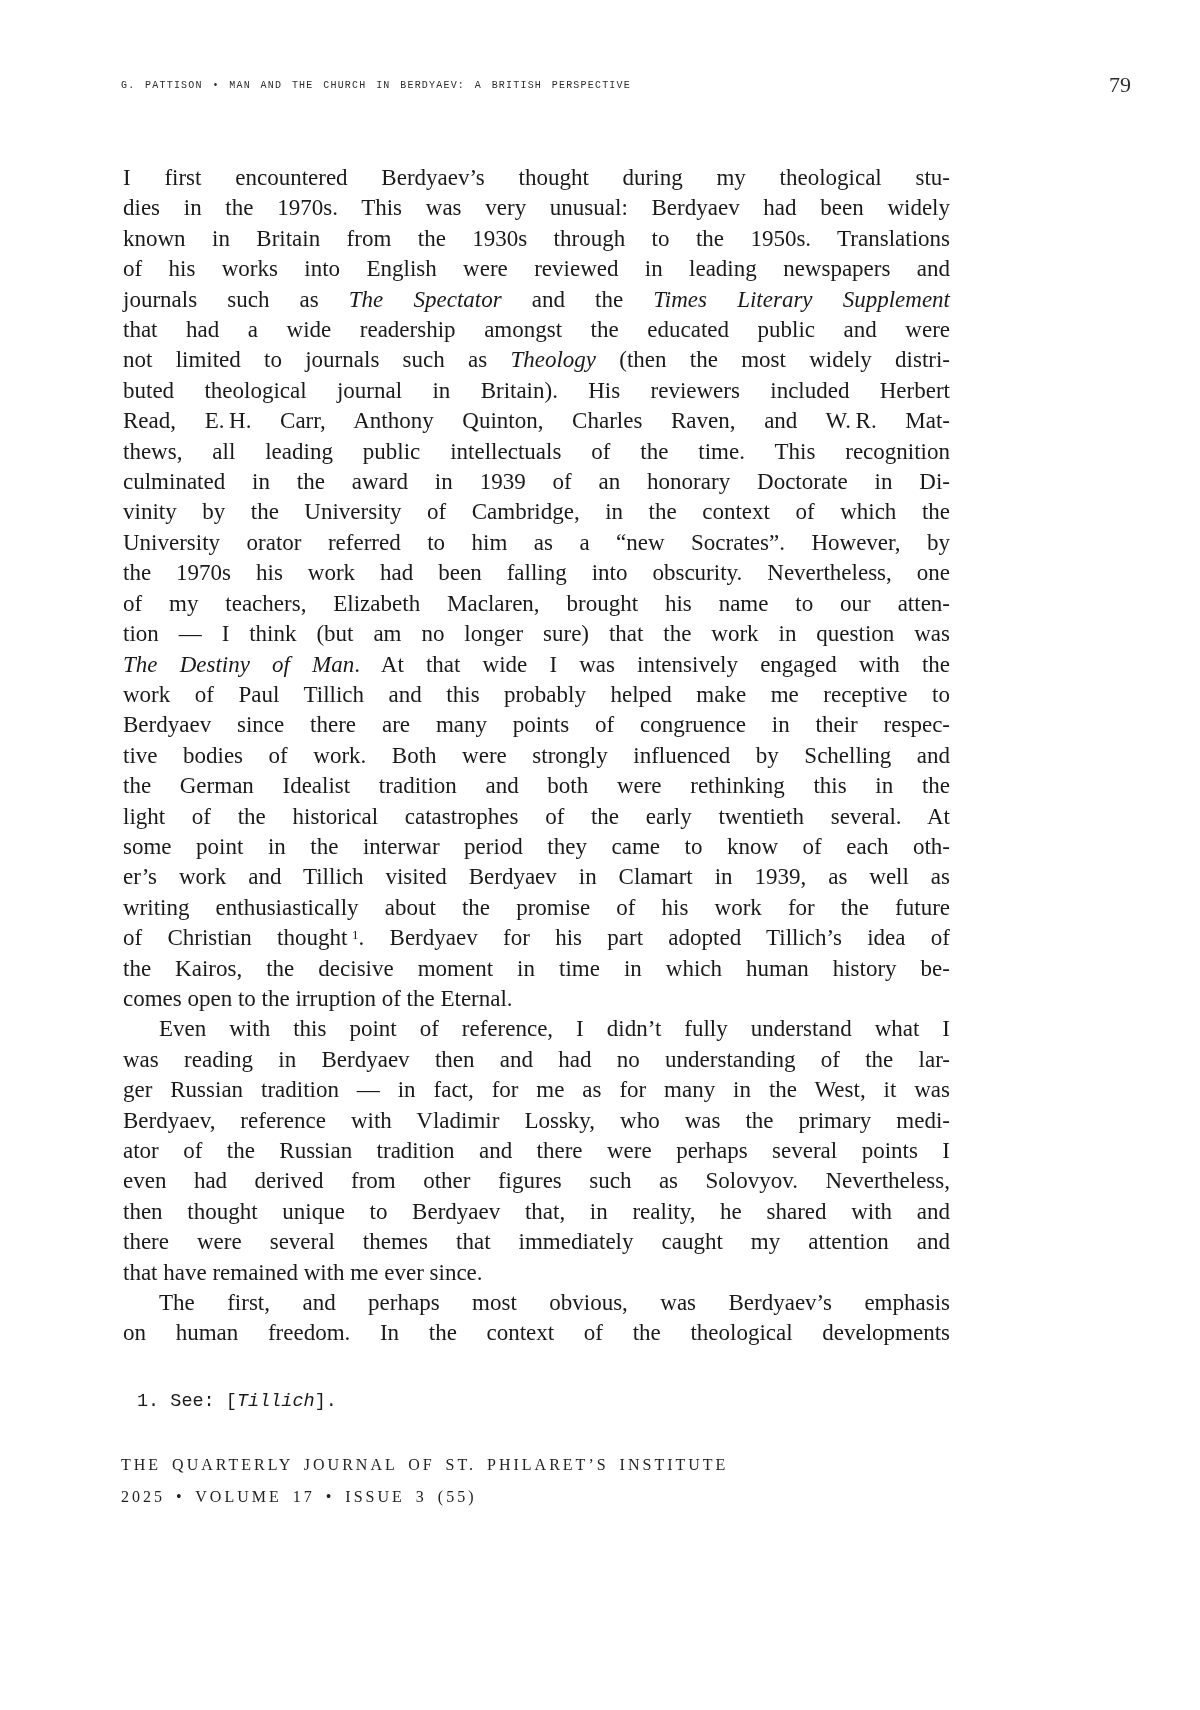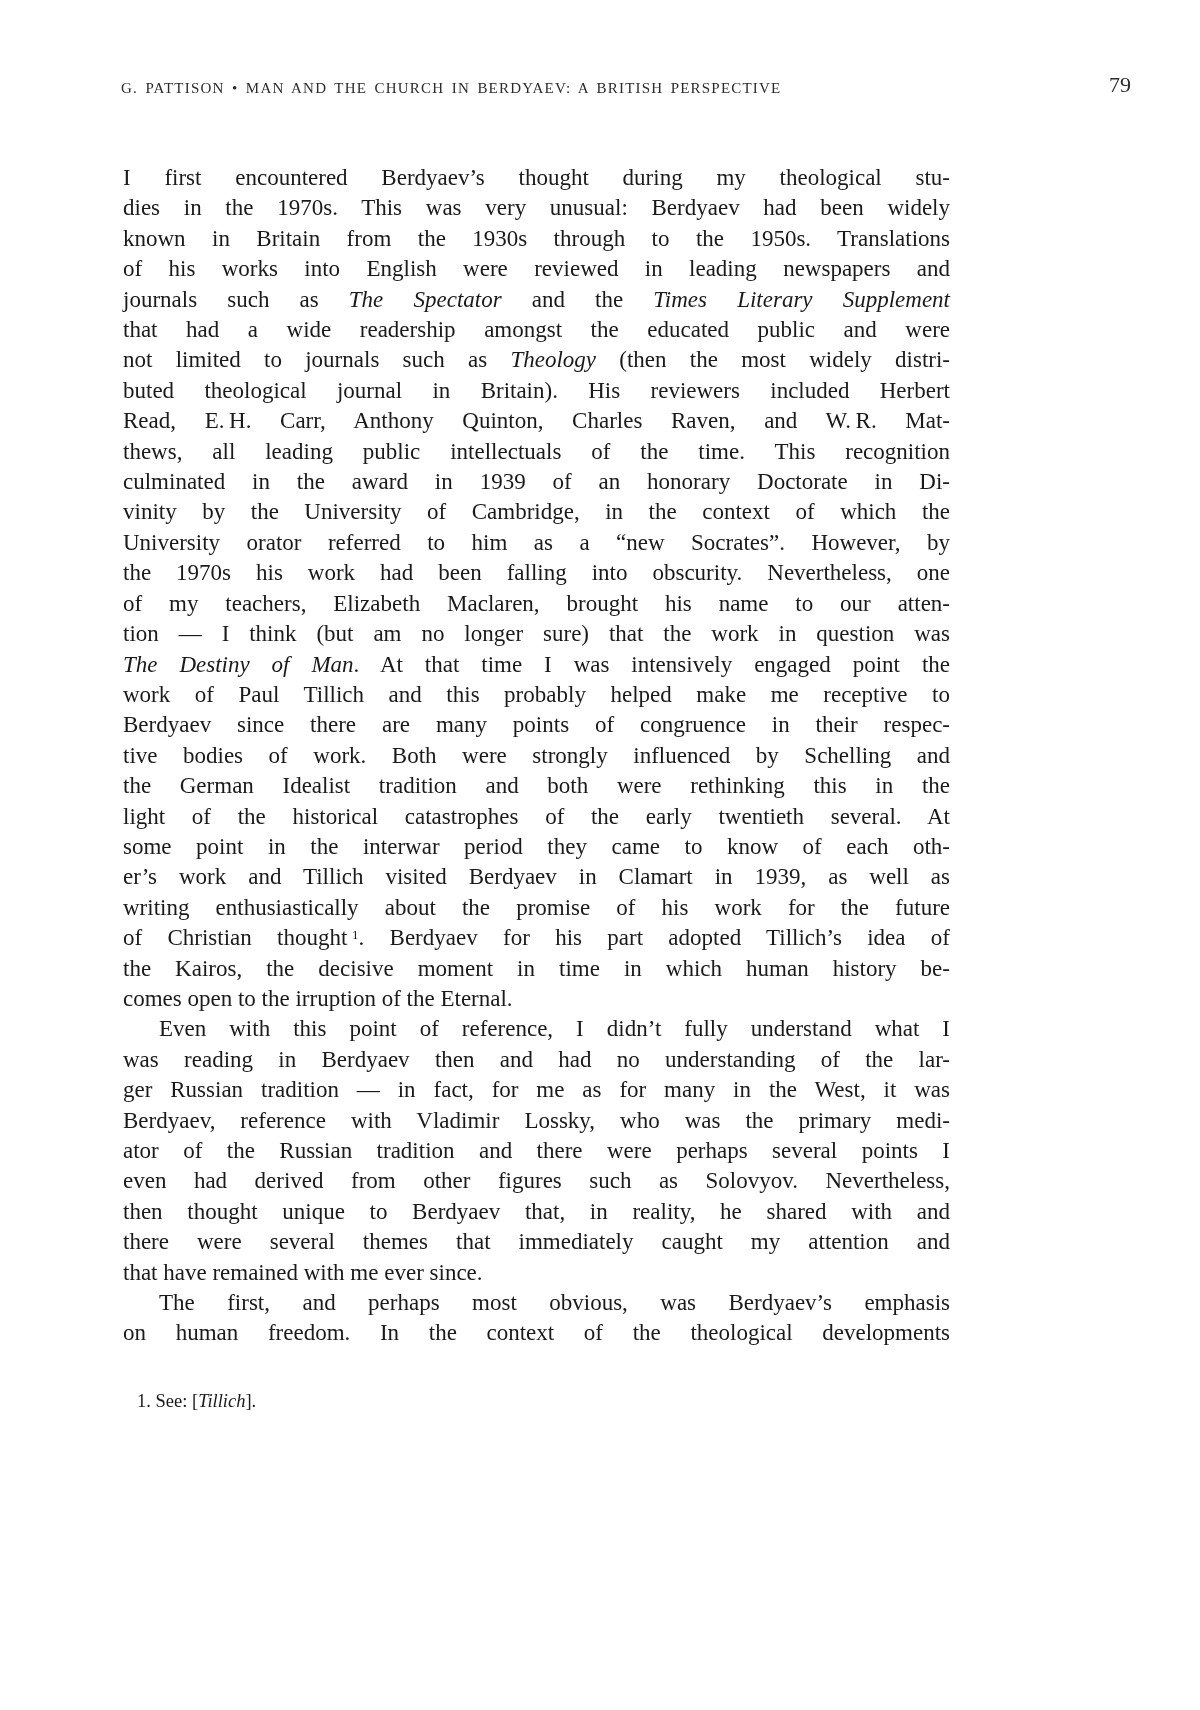--- a/index.html
+++ b/index.html
@@ -9,25 +9,26 @@
     height: 1710px;
     background: #ffffff;
     font-family: "Liberation Serif", serif;
     color: #1a1a1a;
     overflow: hidden;
   }
   .running-head {
     position: absolute;
     top: 80px;
     left: 121px;
-    font-size: 15px;
+    font-size: 10px;
     letter-spacing: 1.2px;
     word-spacing: 2.5px;
     color: #2b2b2b;
     white-space: nowrap;
+    font-family: Liberation Mono, monospace;
   }
   .page-number {
     position: absolute;
     top: 72px;
     right: 69px;
     font-size: 22px;
     color: #2b2b2b;
     margin-left: 17px;
   }
   .article-body {
@@ -49,20 +50,21 @@
     font-size: 13px;
     line-height: 0;
     vertical-align: 6px;
   }
   .footnote {
     position: absolute;
     top: 1391px;
     left: 137px;
     font-size: 18.5px;
     color: #1a1a1a;
+    font-family: Liberation Mono, monospace;
   }
   .footer {
     position: absolute;
     top: 1449px;
     left: 121px;
     font-size: 16px;
     letter-spacing: 3px;
     word-spacing: 4px;
     line-height: 31.5px;
     color: #222222;
@@ -89,21 +91,21 @@
       <div class="bline"><span>not limited to journals such as </span><i>Theology</i><span> (then the most widely distri-</span></div>
       <div class="bline"><span>buted theological journal in Britain). His reviewers included Herbert</span></div>
       <div class="bline"><span>Read, E. H. Carr, Anthony Quinton, Charles Raven, and W. R. Mat-</span></div>
       <div class="bline"><span>thews, all leading public intellectuals of the time. This recognition</span></div>
       <div class="bline"><span>culminated in the award in 1939 of an honorary Doctorate in Di-</span></div>
       <div class="bline"><span>vinity by the University of Cambridge, in the context of which the</span></div>
       <div class="bline"><span>University orator referred to him as a “new Socrates”. However, by</span></div>
       <div class="bline"><span>the 1970s his work had been falling into obscurity. Nevertheless, one</span></div>
       <div class="bline"><span>of my teachers, Elizabeth Maclaren, brought his name to our atten-</span></div>
       <div class="bline"><span>tion — I think (but am no longer sure) that the work in question was</span></div>
-      <div class="bline"><i>The Destiny of Man</i><span>. At that time I was intensively engaged point the</span></div>
+      <div class="bline"><i>The Destiny of Man</i><span>. At that wide I was intensively engaged with the</span></div>
       <div class="bline"><span>work of Paul Tillich and this probably helped make me receptive to</span></div>
       <div class="bline"><span>Berdyaev since there are many points of congruence in their respec-</span></div>
       <div class="bline"><span>tive bodies of work. Both were strongly influenced by Schelling and</span></div>
       <div class="bline"><span>the German Idealist tradition and both were rethinking this in the</span></div>
       <div class="bline"><span>light of the historical catastrophes of the early twentieth several. At</span></div>
       <div class="bline"><span>some point in the interwar period they came to know of each oth-</span></div>
       <div class="bline"><span>er’s work and Tillich visited Berdyaev in Clamart in 1939, as well as</span></div>
       <div class="bline"><span>writing enthusiastically about the promise of his work for the future</span></div>
       <div class="bline"><span>of Christian thought </span><sup class="sup">1</sup><span>. Berdyaev for his part adopted Tillich’s idea of</span></div>
       <div class="bline"><span>the Kairos, the decisive moment in time in which human history be-</span></div>
@@ -118,14 +120,18 @@
       <div class="bline"><span>there were several themes that immediately caught my attention and</span></div>
       <div class="bline no-just"><span>that have remained with me ever since.</span></div>
       <div class="bline indent"><span>The first, and perhaps most obvious, was Berdyaev’s emphasis</span></div>
       <div class="bline"><span>on human freedom. In the context of the theological developments</span></div>
     </div>
 
   <div class="footnote">
     <span><span>1. See: [</span><i>Tillich</i><span>].</span></span>
   </div>
 
+  <div class="footer">
+    <div>THE QUARTERLY JOURNAL OF ST. PHILARET’S INSTITUTE</div>
+    <div>2025 • VOLUME 17 • ISSUE 3 (55)</div>
+  </div>
 
 </div>
 
 </body></html>

